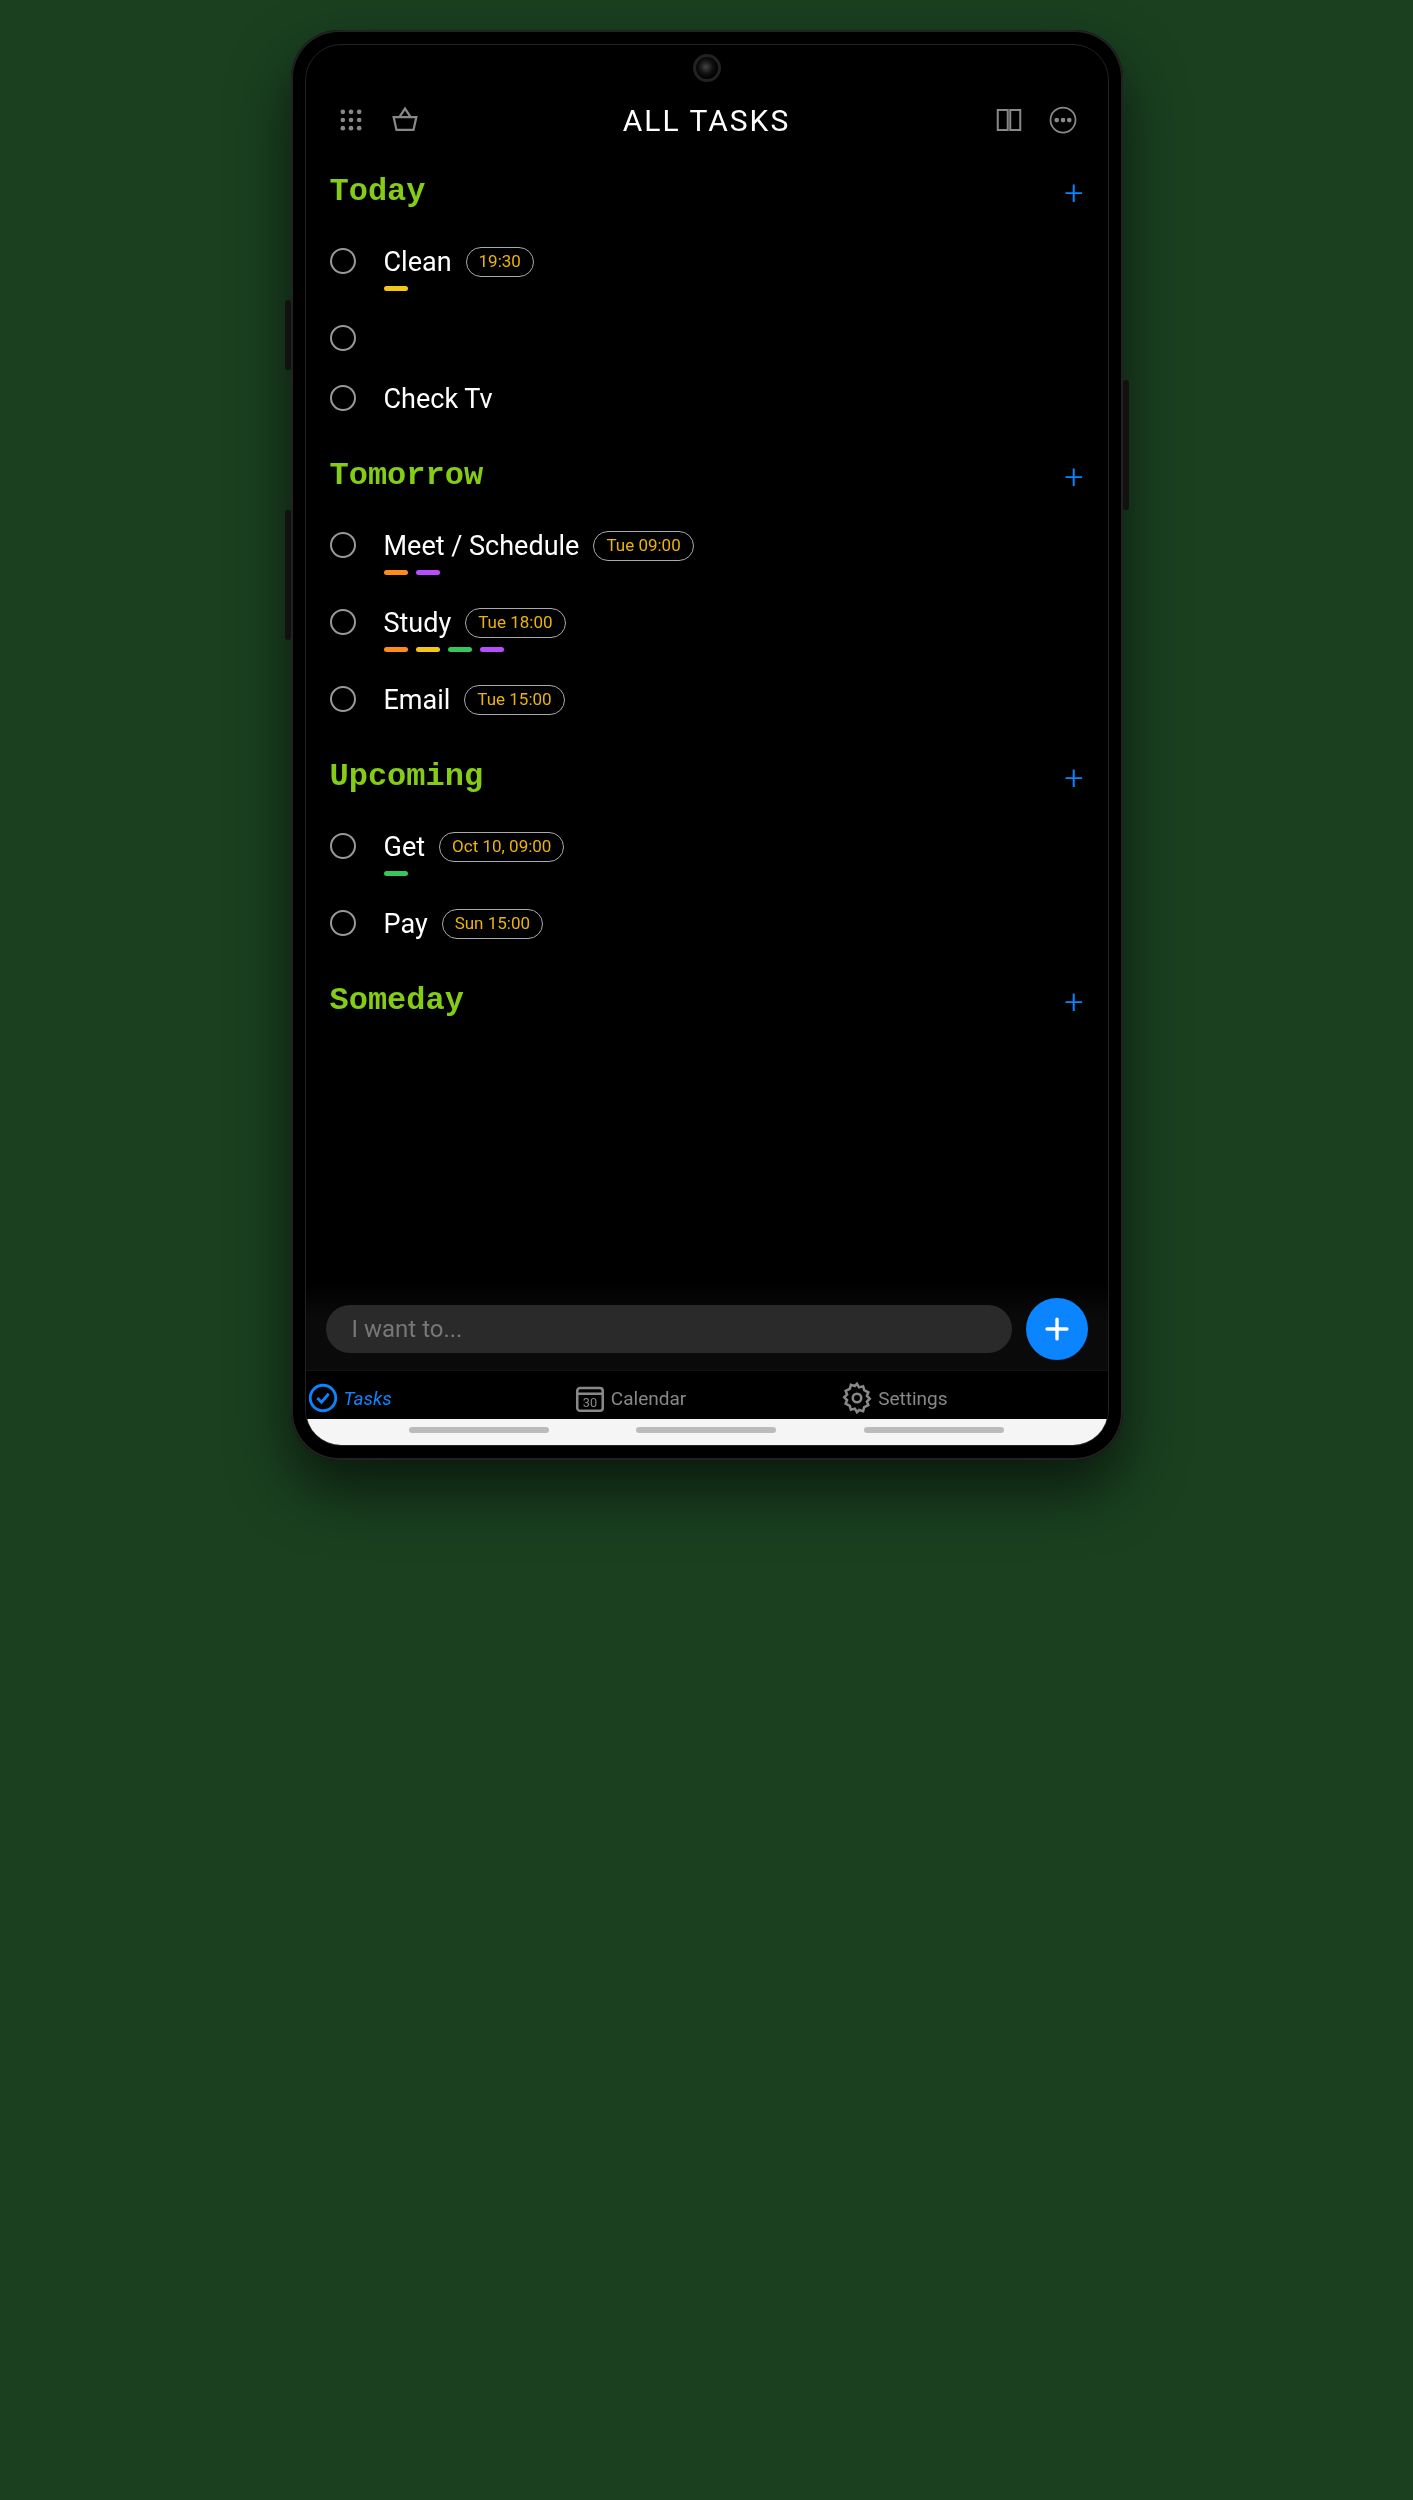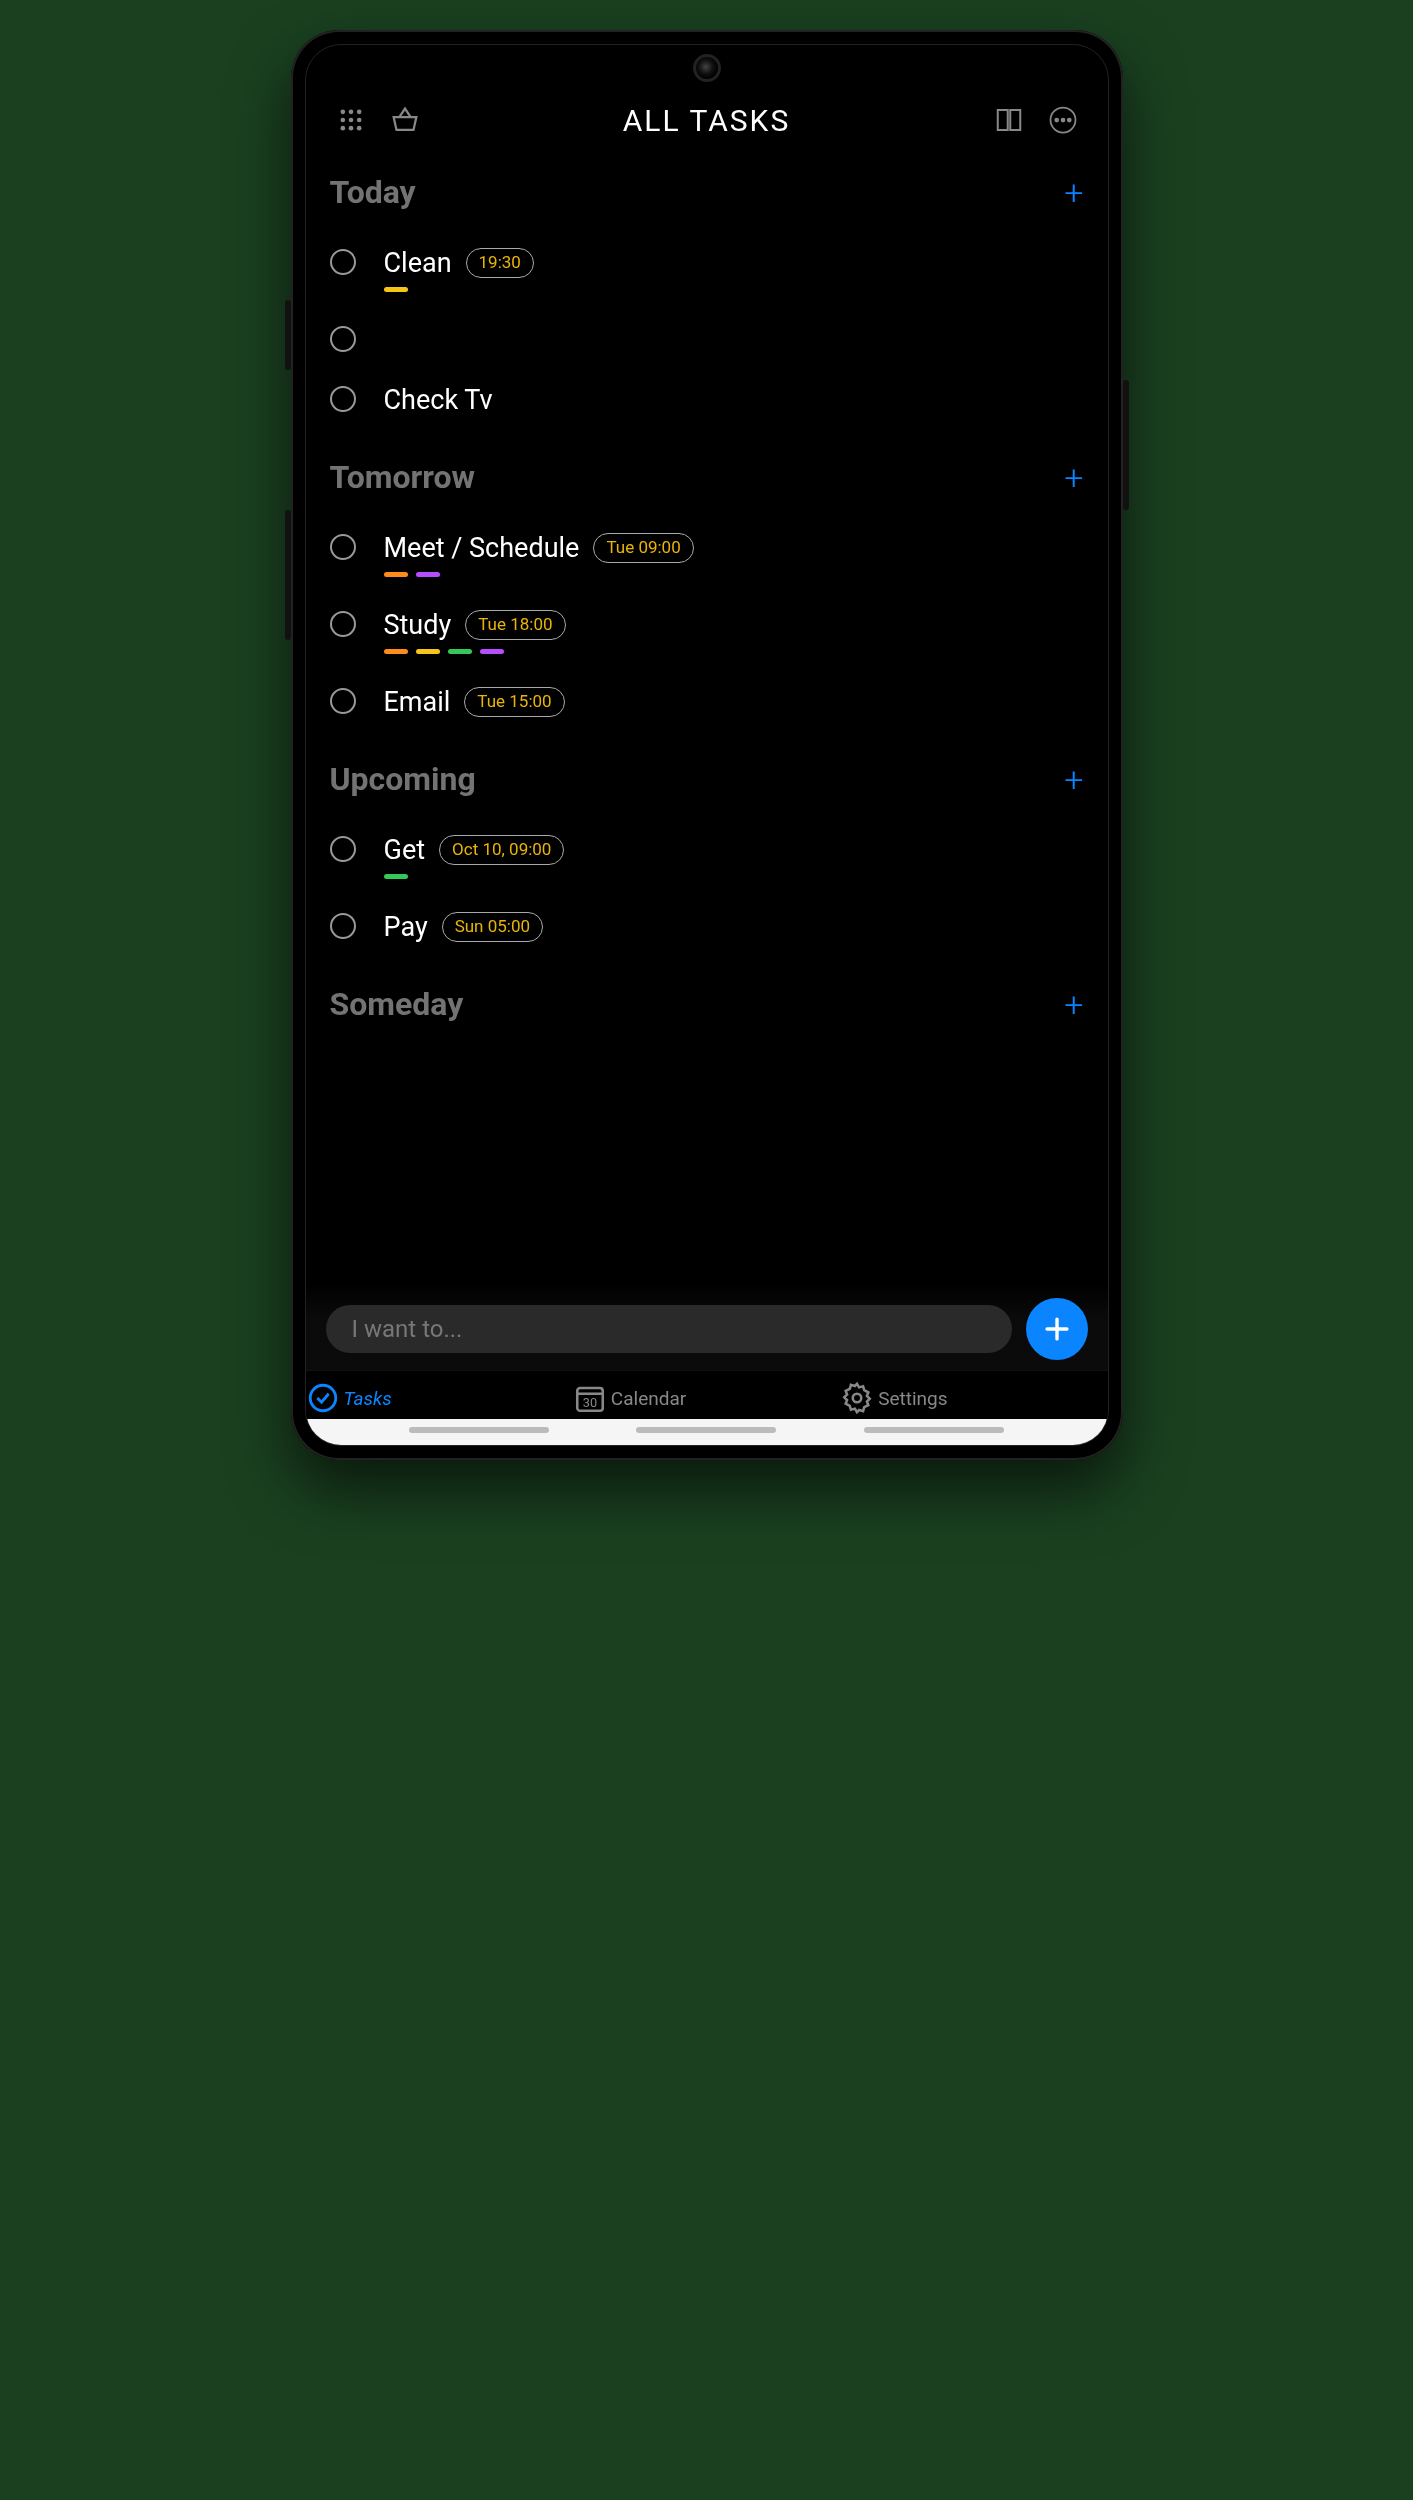--- a/index.html
+++ b/index.html
@@ -83,23 +83,24 @@
   }
   .section-header {
     display: flex;
     align-items: center;
     justify-content: space-between;
     margin-top: 28px;
     margin-bottom: 18px;
   }
   .section-header:first-child { margin-top: 10px; }
   .section-title {
-    color: #737373;
+    color: #84cc16;
     font-size: 32px;
     font-weight: 700;
+    font-family: Liberation Mono, monospace;
   }
   .section-add {
     color: #0a84ff;
     font-size: 34px;
     font-weight: 300;
     line-height: 1;
   }
   .task-row {
     display: flex;
     align-items: flex-start;
@@ -331,21 +332,21 @@
             <div class="tag-dots">
               <div class="tag-dot" style="background: rgb(52, 199, 89);"></div>
             </div>
           </div>
         </div>
         <div class="task-row">
           <div class="task-circle"></div>
           <div class="task-body">
             <div class="task-line">
               <span class="task-label">Pay</span>
-              <span class="time-pill">Sun 05:00</span>
+              <span class="time-pill">Sun 15:00</span>
             </div>
           </div>
         </div>
         <div class="section-header">
           <div class="section-title">Someday</div>
           <div class="section-add">+</div>
         </div>
       </div>
 
     <div class="input-area">

